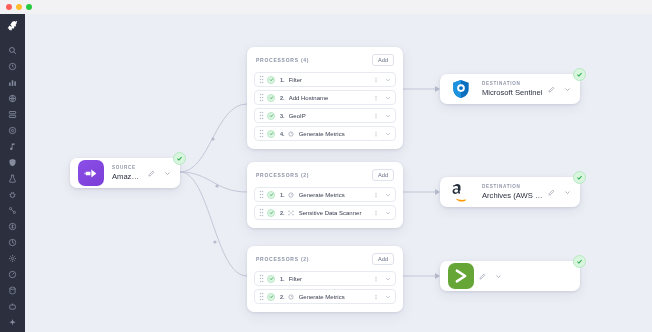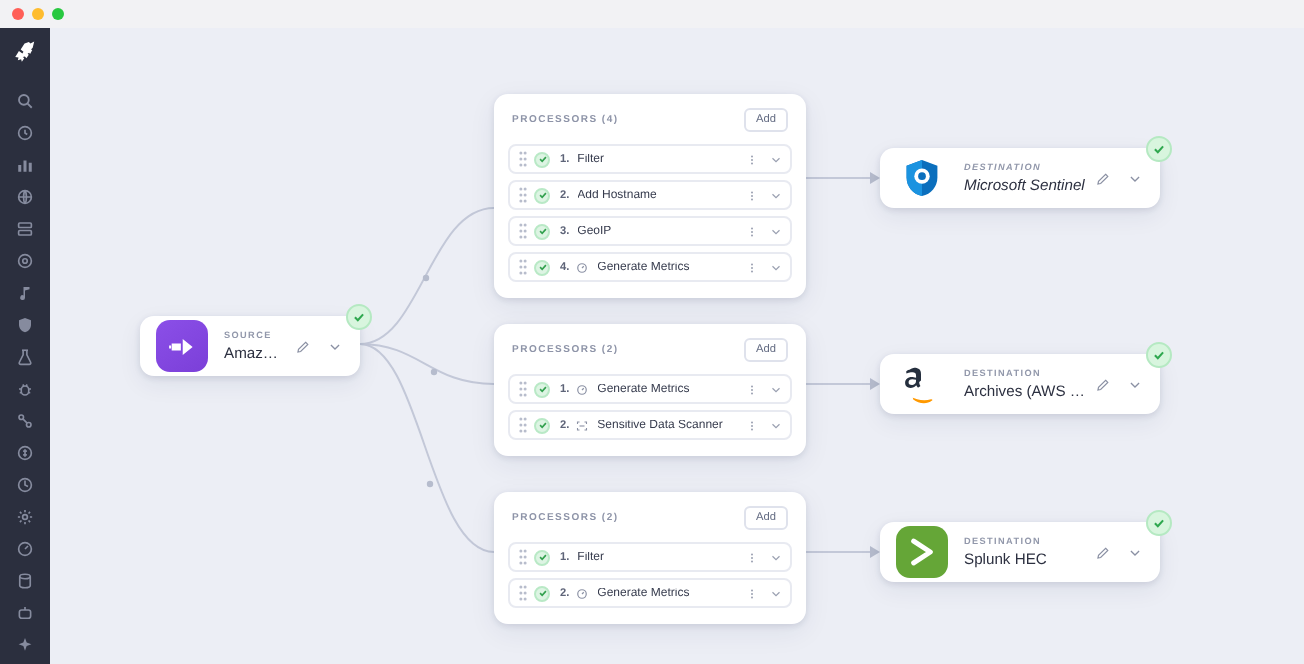--- a/index.html
+++ b/index.html
@@ -649,21 +649,21 @@
               </span>
             <span class="act">
                 <svg viewBox="0 0 24 24" fill="none" stroke="currentColor" stroke-width="2.4">
                   <path d="M5 8.5l7 7 7-7"></path>
                 </svg>
               </span>
           </span>
         </div>
       </div>
 
-      <div class="node" style="left:415px; top:60px; width:140px; height:30px;font-style:italic;">
+      <div class="node" style="left:415px; top:60px; width:140px; height:30px;">
         <div class="ok-badge">
           <svg viewBox="0 0 24 24" fill="none" stroke="currentColor" stroke-width="3.6">
               <path d="M5 12.5l5 5 9-10"></path>
             </svg>
         </div>
         <div class="node-icon ic-sentinel">
           <svg viewBox="0 0 24 24" width="22" height="22">
             <path d="M12 2.2 3.6 5.3v6.4c0 4.9 3.4 9.2 8.4 10.1 5-0.9 8.4-5.2 8.4-10.1V5.3z" fill="#0b6fbd"></path>
             <path d="M12 2.2 3.6 5.3v6.4c0 4.9 3.4 9.2 8.4 10.1z" fill="#1b93e0"></path>
             <circle cx="12" cy="11" r="4.2" fill="#ffffff"></circle>
@@ -722,24 +722,20 @@
         <div class="ok-badge">
           <svg viewBox="0 0 24 24" fill="none" stroke="currentColor" stroke-width="3.6">
               <path d="M5 12.5l5 5 9-10"></path>
             </svg>
         </div>
         <div class="node-icon ic-splunk">
           <svg viewBox="0 0 24 24" width="20" height="20" fill="none" stroke="#ffffff" stroke-width="3" stroke-linecap="round" stroke-linejoin="round">
             <path d="M7 5.5 17 12 7 18.5"></path>
           </svg>
         </div>
-        <div class="node-text">
-          <div class="node-kind">DESTINATION</div>
-          <div class="node-title">Splunk HEC</div>
-        </div>
         <div class="node-actions">
           <span class="act">
             <svg viewBox="0 0 24 24" fill="none" stroke="currentColor" stroke-width="2">
                 <path d="M16.5 3.8l3.7 3.7L8 19.7l-4.7 1 1-4.7z"></path>
               </svg>
           </span>
           <span class="act">
             <svg viewBox="0 0 24 24" fill="none" stroke="currentColor" stroke-width="2.2">
                 <path d="M5 8.5l7 7 7-7"></path>
               </svg>

